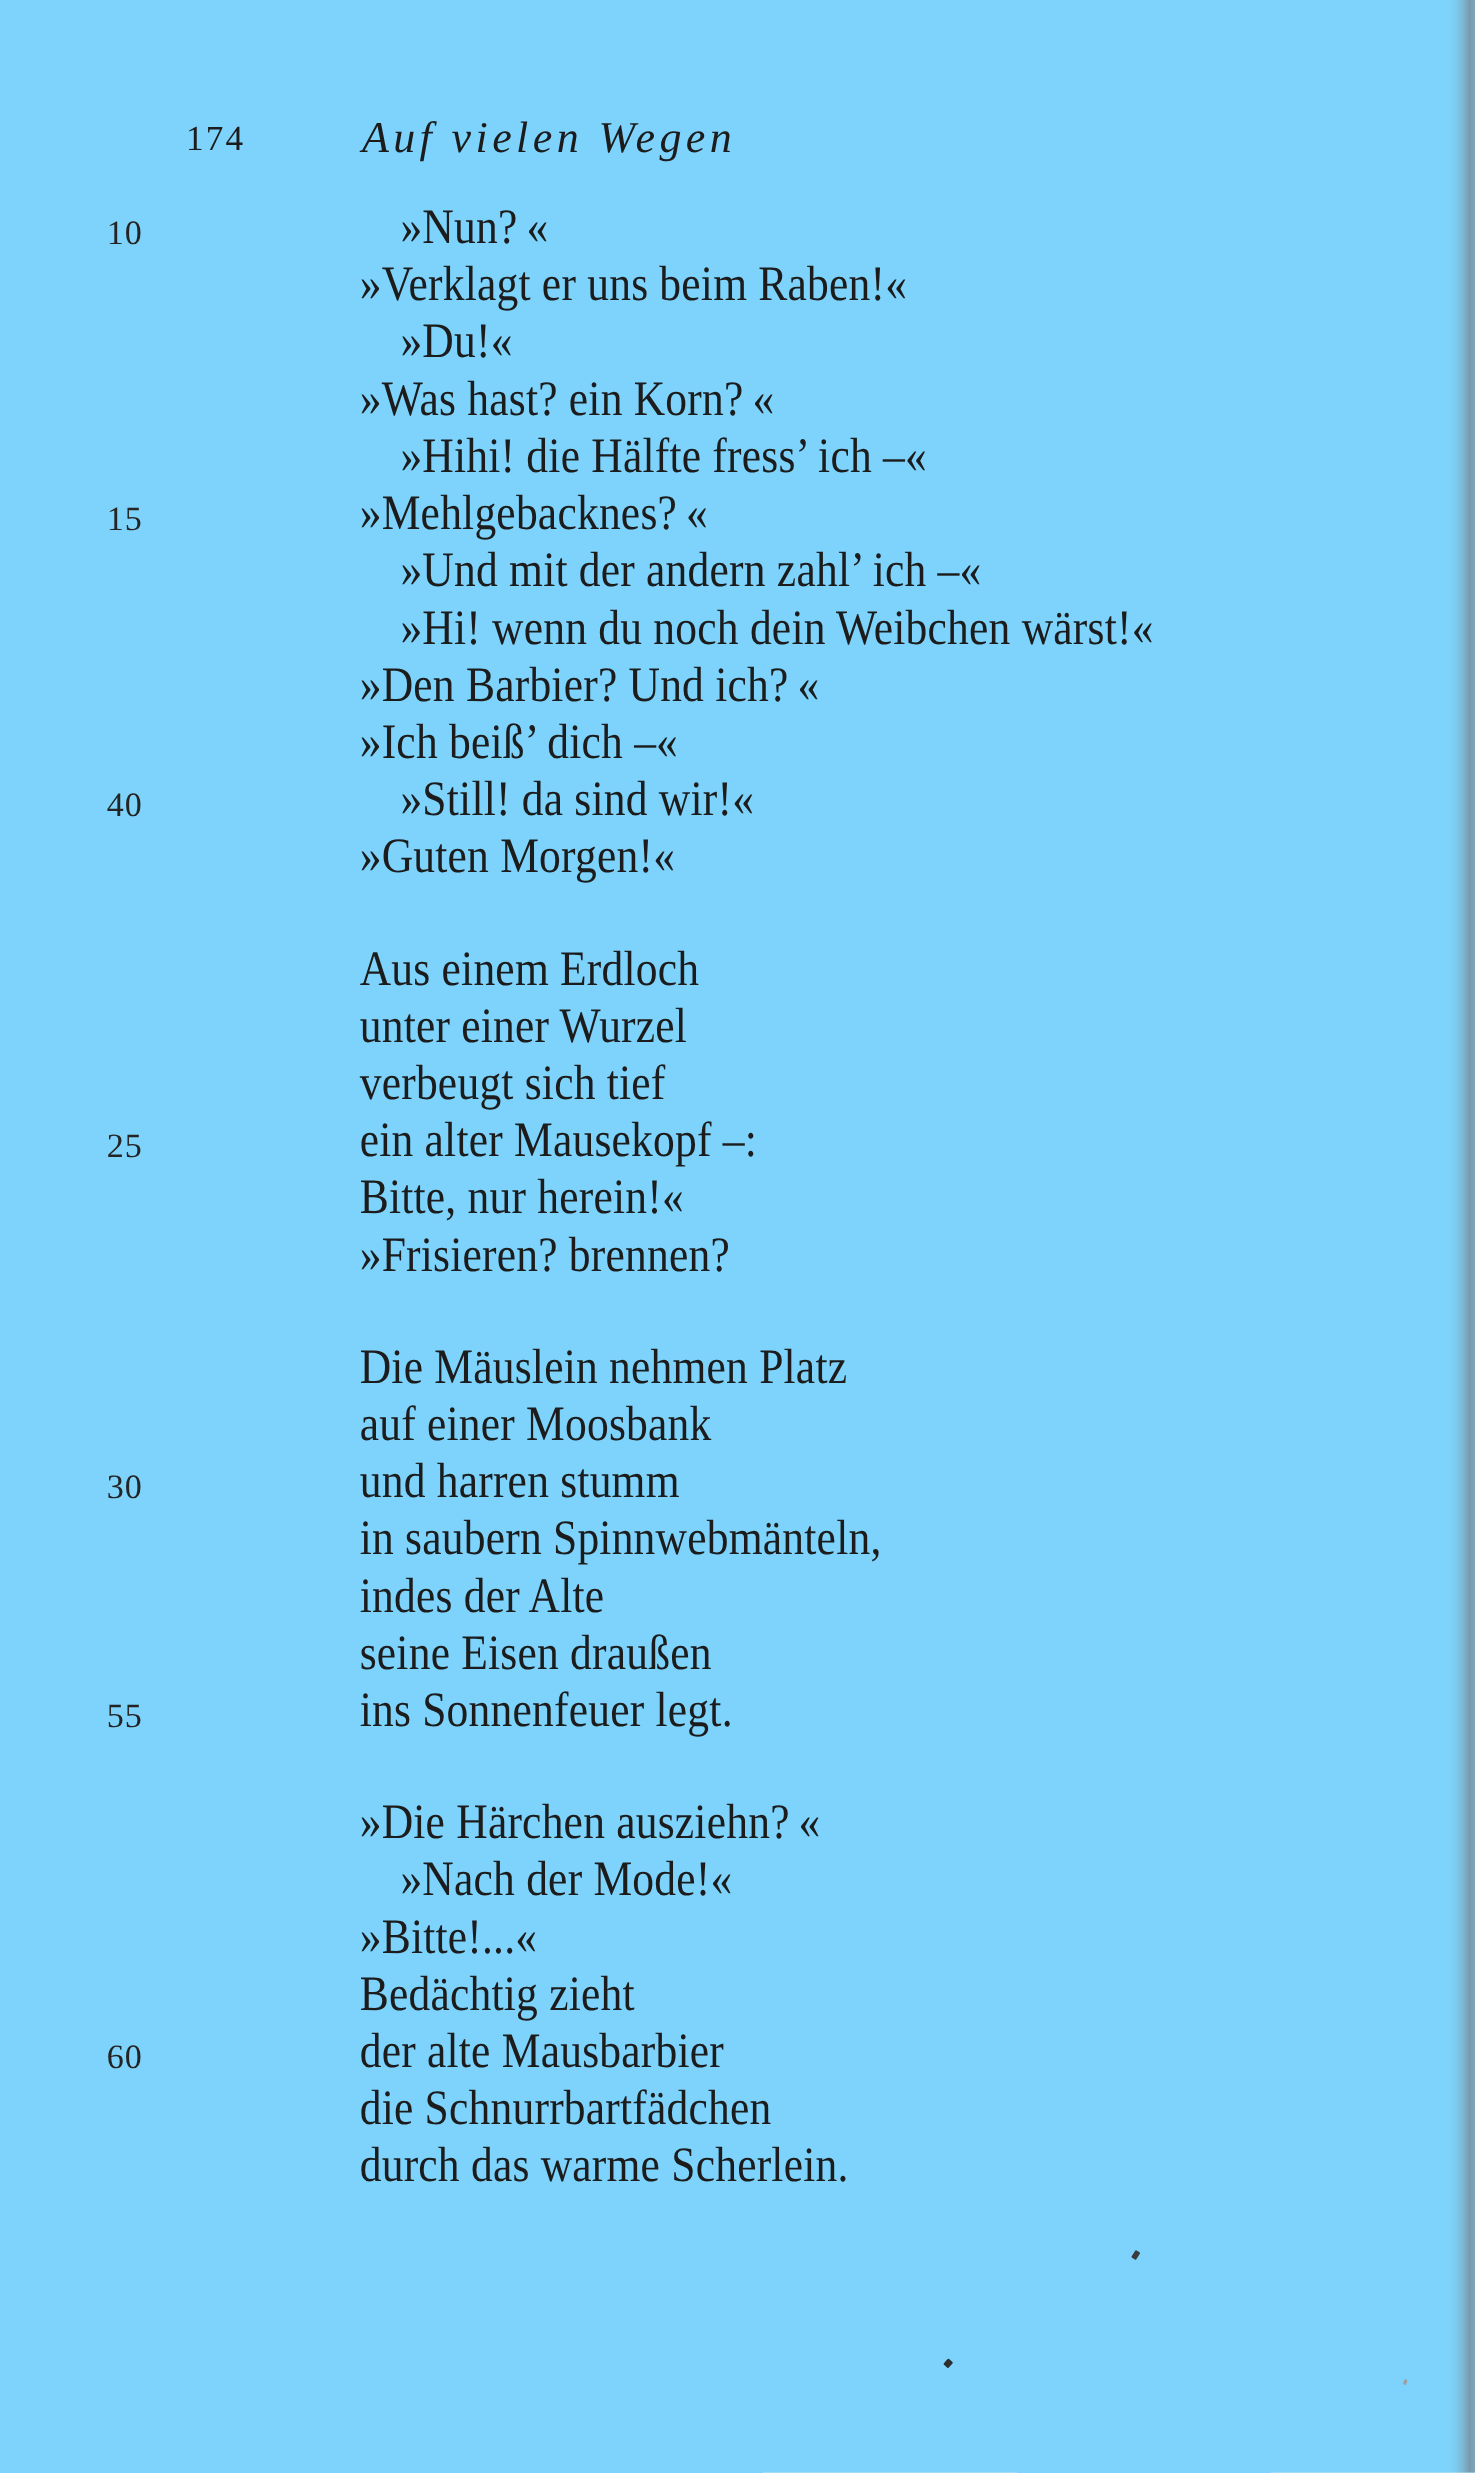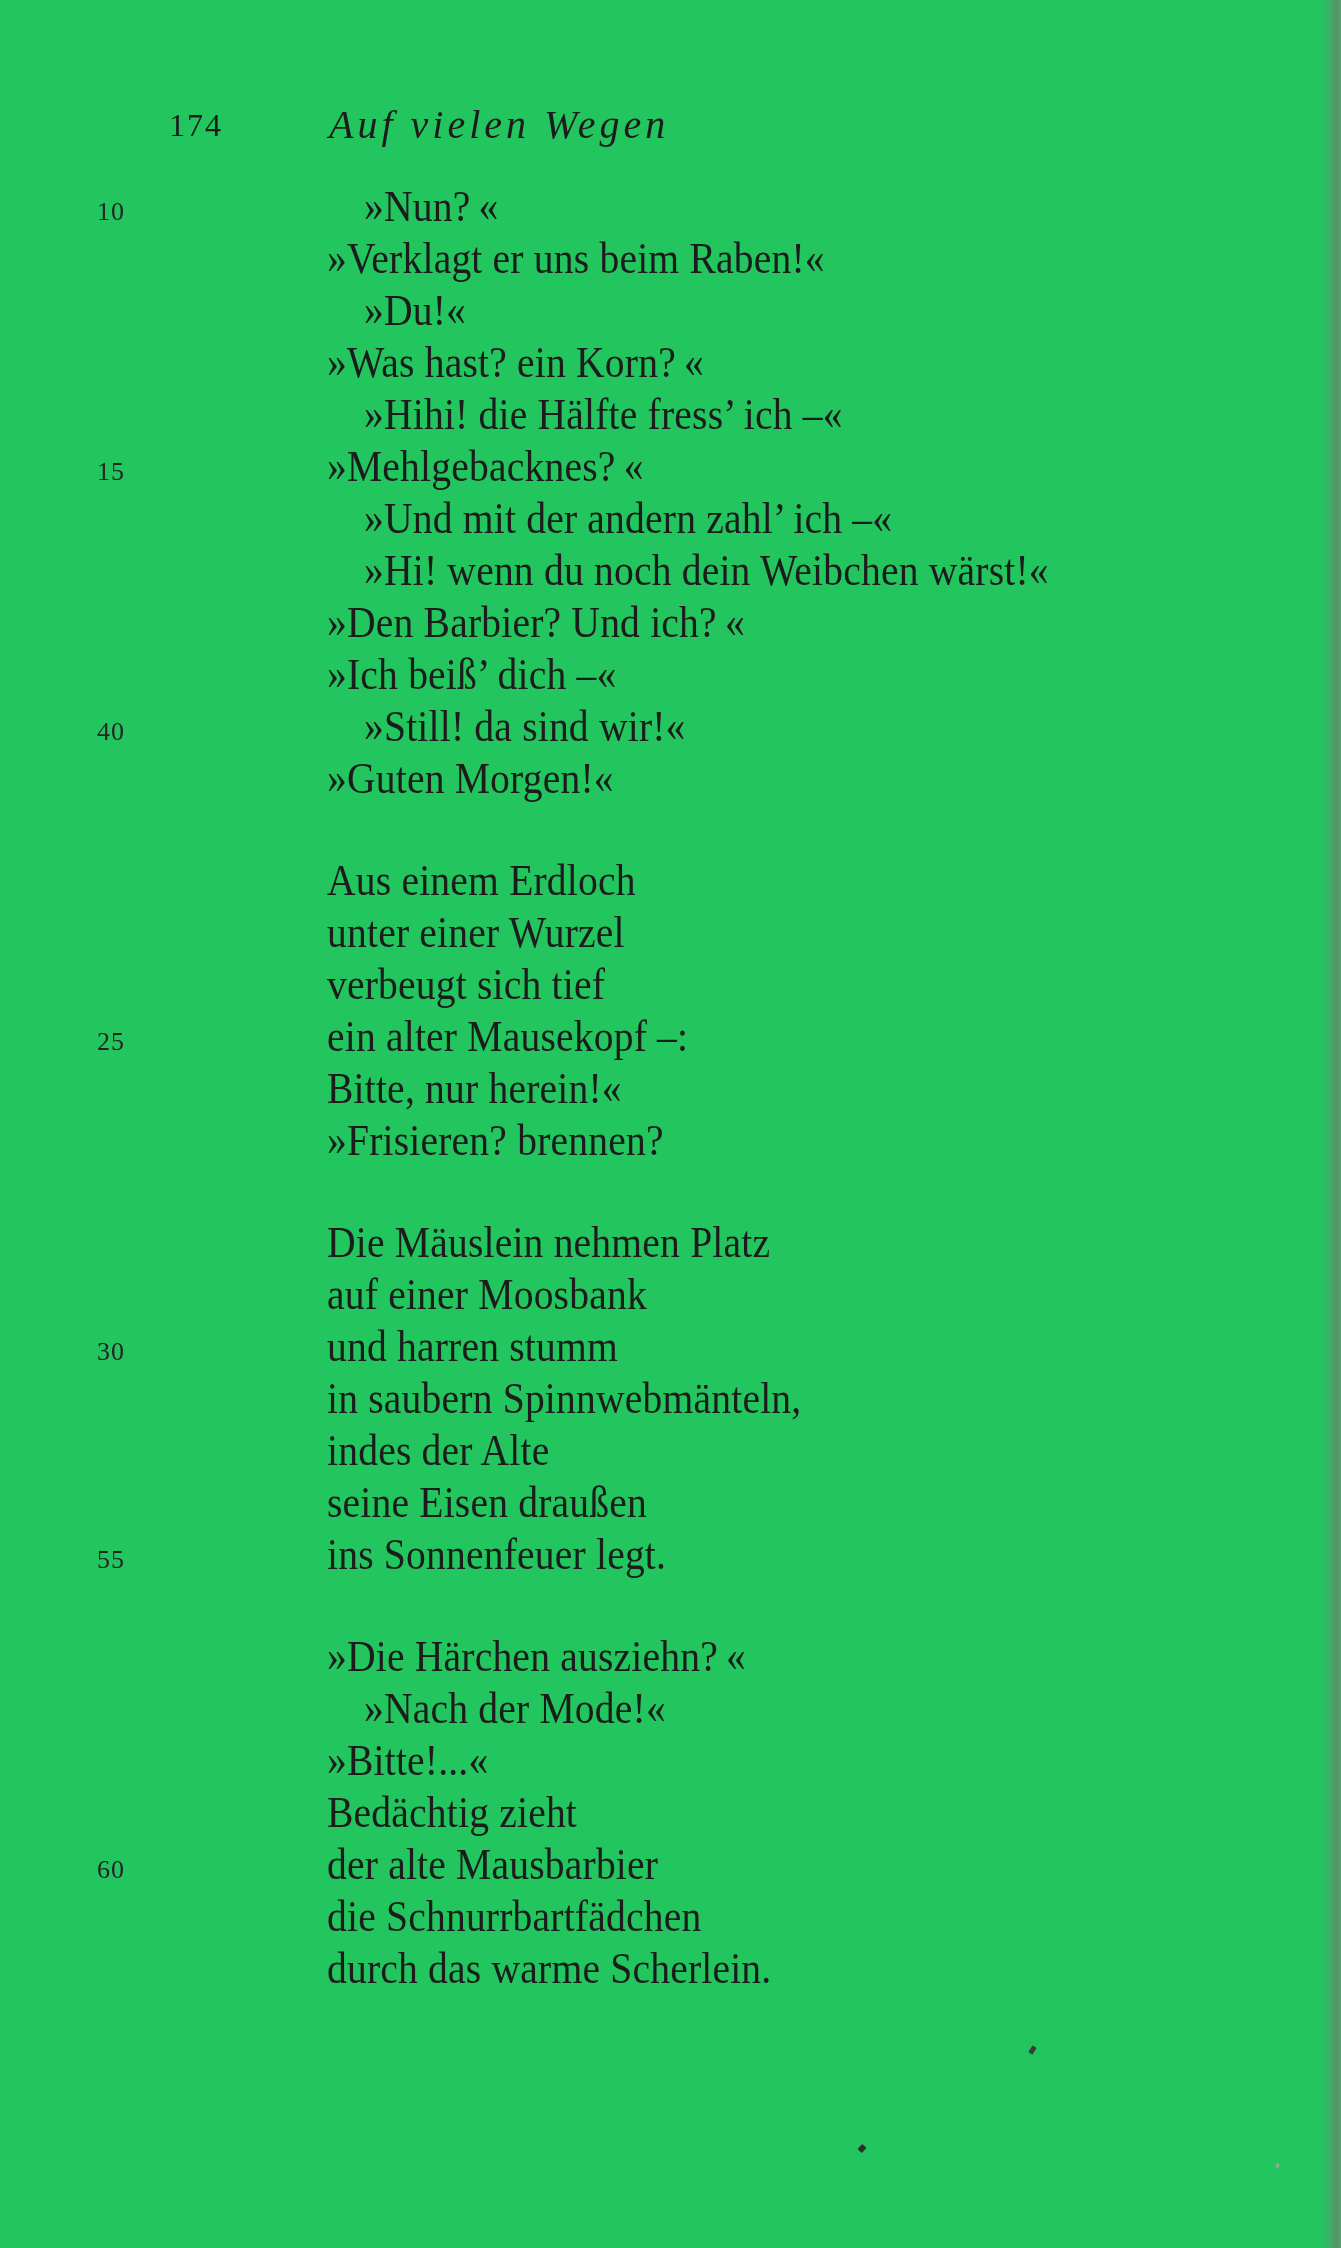--- a/index.html
+++ b/index.html
@@ -1,19 +1,19 @@
 <!DOCTYPE html>
 <html><head>
 <meta charset="utf-8">
 <style>
   html,body{margin:0;padding:0;background:#e8e8e6;}
   .page{
     position:relative;
     width:1341px;height:2248px;
-    background:#22c55e;
+    background:#7dd3fc;
     font-family:"Liberation Serif",serif;
     color:#1c1c1c;
     overflow:hidden;
     -webkit-font-smoothing:antialiased;
   }
   
   .pagenum{
     position:absolute;left:169px;top:108px;
     font-size:32px;line-height:34px;letter-spacing:2px;
     font-feature-settings:"onum" 1;
@@ -32,21 +32,21 @@
   .line{position:relative;white-space:nowrap;}
   .ltext{
     display:inline-block;
     transform:scaleX(0.88);
     transform-origin:0 60%;
     letter-spacing:0.2px;
   }
   .line.indent .ltext{margin-left:37px;}
   .lineno{
     position:absolute;left:-230px;top:6px;
-    font-size:26px;line-height:52px;letter-spacing:1px;
+    font-size:31px;line-height:52px;letter-spacing:1px;
     font-feature-settings:"onum" 1;
     color:#242424;
   }
   
   .gutter{
     position:absolute;top:0;right:0;bottom:0;width:24px;
     background:linear-gradient(to right,
       rgba(128,128,128,0) 0%,
       rgba(128,128,128,0.10) 28%,
       rgba(126,126,126,0.34) 55%,

